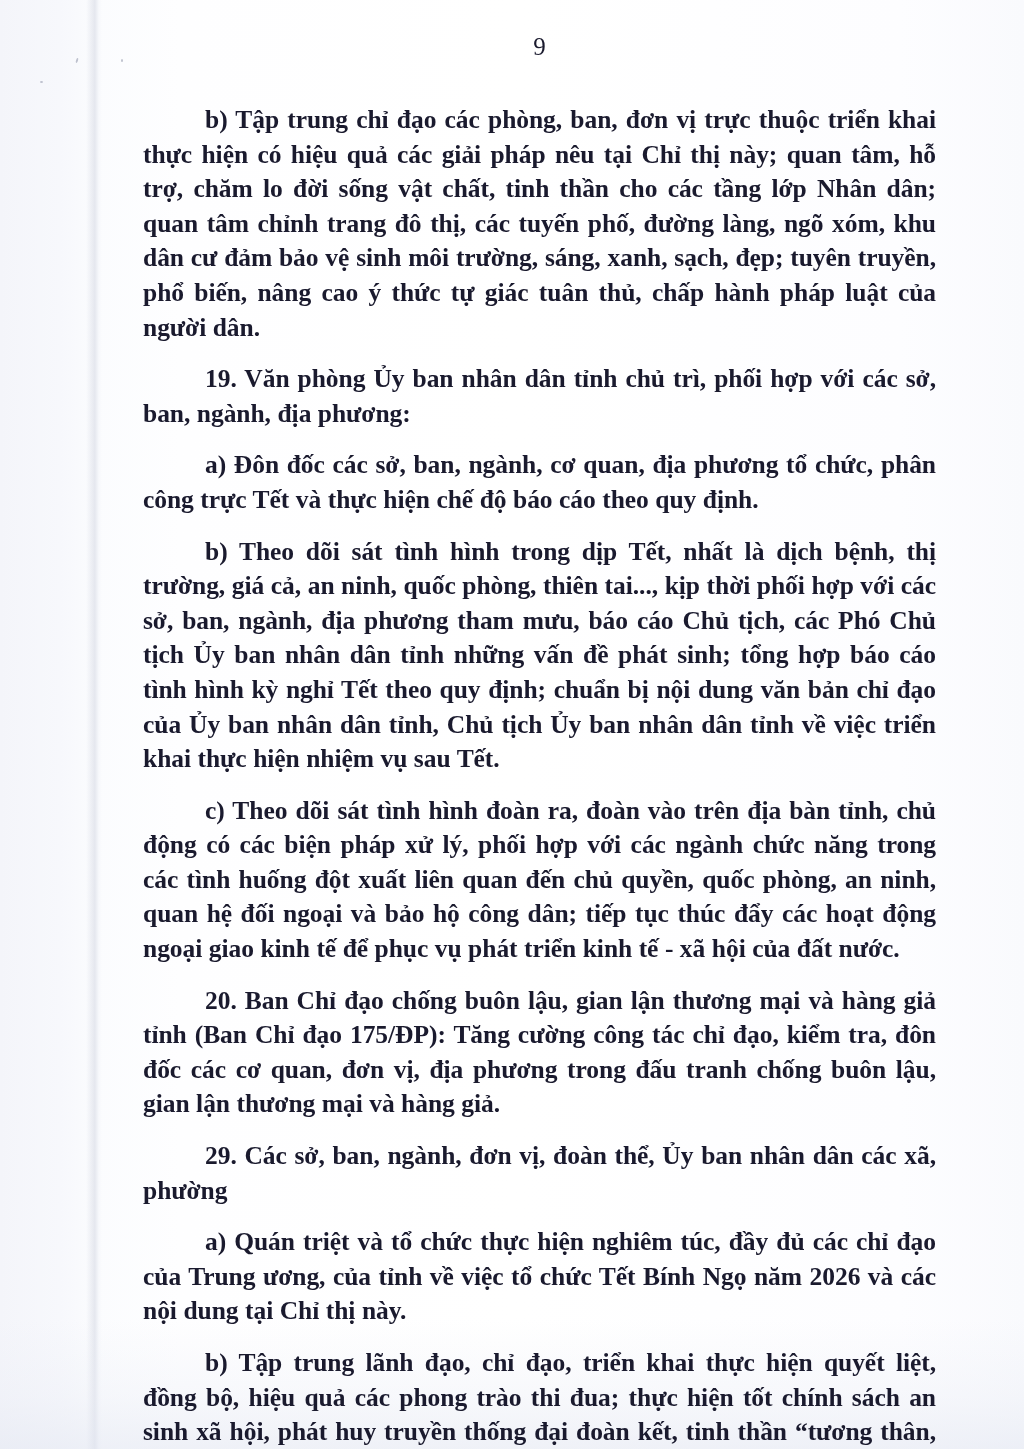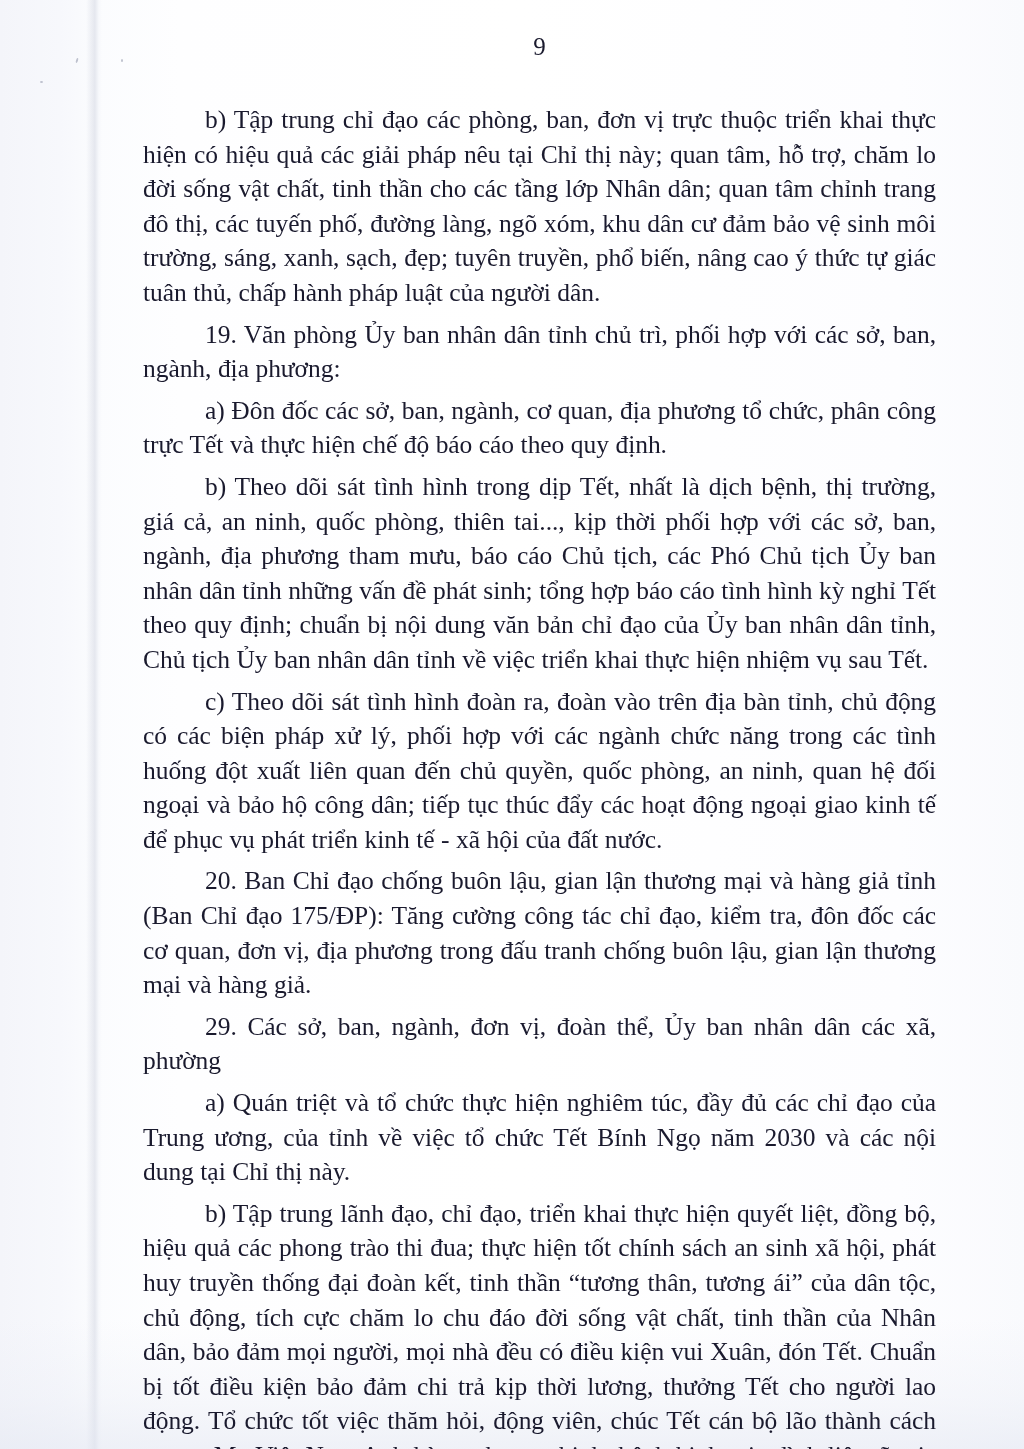--- a/index.html
+++ b/index.html
@@ -91,25 +91,26 @@
 
   p.para {
     margin: 0 0 0 0;
     font-size: 25.5px;
     line-height: 34.6px;
     text-align: justify;
     text-justify: inter-word;
     text-indent: 62px;
     letter-spacing: -0.05px;
     word-spacing: 0.2px;
+    font-weight: bold;
     
   }
 
   
-  p.para + p.para { margin-top: 7px; }
+  p.para + p.para { margin-top: 17px; }
 </style>
 </head>
 <body>
 
 <div class="page">
 
   <div class="scan-gutter"></div>
   <div class="scan-bottom"></div>
 
   <span class="speck s1"></span>
@@ -127,18 +128,18 @@
     <p class="para">a) Đôn đốc các sở, ban, ngành, cơ quan, địa phương tổ chức, phân công trực Tết và thực hiện chế độ báo cáo theo quy định.</p>
 
     <p class="para">b) Theo dõi sát tình hình trong dịp Tết, nhất là dịch bệnh, thị trường, giá cả, an ninh, quốc phòng, thiên tai..., kịp thời phối hợp với các sở, ban, ngành, địa phương tham mưu, báo cáo Chủ tịch, các Phó Chủ tịch Ủy ban nhân dân tỉnh những vấn đề phát sinh; tổng hợp báo cáo tình hình kỳ nghỉ Tết theo quy định; chuẩn bị nội dung văn bản chỉ đạo của Ủy ban nhân dân tỉnh, Chủ tịch Ủy ban nhân dân tỉnh về việc triển khai thực hiện nhiệm vụ sau Tết.</p>
 
     <p class="para">c) Theo dõi sát tình hình đoàn ra, đoàn vào trên địa bàn tỉnh, chủ động có các biện pháp xử lý, phối hợp với các ngành chức năng trong các tình huống đột xuất liên quan đến chủ quyền, quốc phòng, an ninh, quan hệ đối ngoại và bảo hộ công dân; tiếp tục thúc đẩy các hoạt động ngoại giao kinh tế để phục vụ phát triển kinh tế - xã hội của đất nước.</p>
 
     <p class="para">20. Ban Chỉ đạo chống buôn lậu, gian lận thương mại và hàng giả tỉnh (Ban Chỉ đạo 175/ĐP): Tăng cường công tác chỉ đạo, kiểm tra, đôn đốc các cơ quan, đơn vị, địa phương trong đấu tranh chống buôn lậu, gian lận thương mại và hàng giả.</p>
 
     <p class="para">29. Các sở, ban, ngành, đơn vị, đoàn thể, Ủy ban nhân dân các xã, phường</p>
 
-    <p class="para">a) Quán triệt và tổ chức thực hiện nghiêm túc, đầy đủ các chỉ đạo của Trung ương, của tỉnh về việc tổ chức Tết Bính Ngọ năm 2030 và các nội dung tại Chỉ thị này.</p>
+    <p class="para">a) Quán triệt và tổ chức thực hiện nghiêm túc, đầy đủ các chỉ đạo của Trung ương, của tỉnh về việc tổ chức Tết Bính Ngọ năm 2026 và các nội dung tại Chỉ thị này.</p>
 
     <p class="para">b) Tập trung lãnh đạo, chỉ đạo, triển khai thực hiện quyết liệt, đồng bộ, hiệu quả các phong trào thi đua; thực hiện tốt chính sách an sinh xã hội, phát huy truyền thống đại đoàn kết, tinh thần “tương thân, tương ái” của dân tộc, chủ động, tích cực chăm lo chu đáo đời sống vật chất, tinh thần của Nhân dân, bảo đảm mọi người, mọi nhà đều có điều kiện vui Xuân, đón Tết. Chuẩn bị tốt điều kiện bảo đảm chi trả kịp thời lương, thưởng Tết cho người lao động. Tổ chức tốt việc thăm hỏi, động viên, chúc Tết cán bộ lão thành cách mạng, Mẹ Việt Nam Anh hùng, thương binh, bệnh binh, gia đình liệt sỹ, gia đình có công với cách mạng, gia đình chính sách, nhân sĩ, trí thức, người có uy tín trong đồng bào dân tộc thiểu số, chức sắc tôn giáo tiêu biểu, các đơn vị lực lượng vũ trang, lực lượng thường trực làm nhiệm vụ trong ngày Tết.</p>
 
   </div>
 </div>
 
 </body></html>

